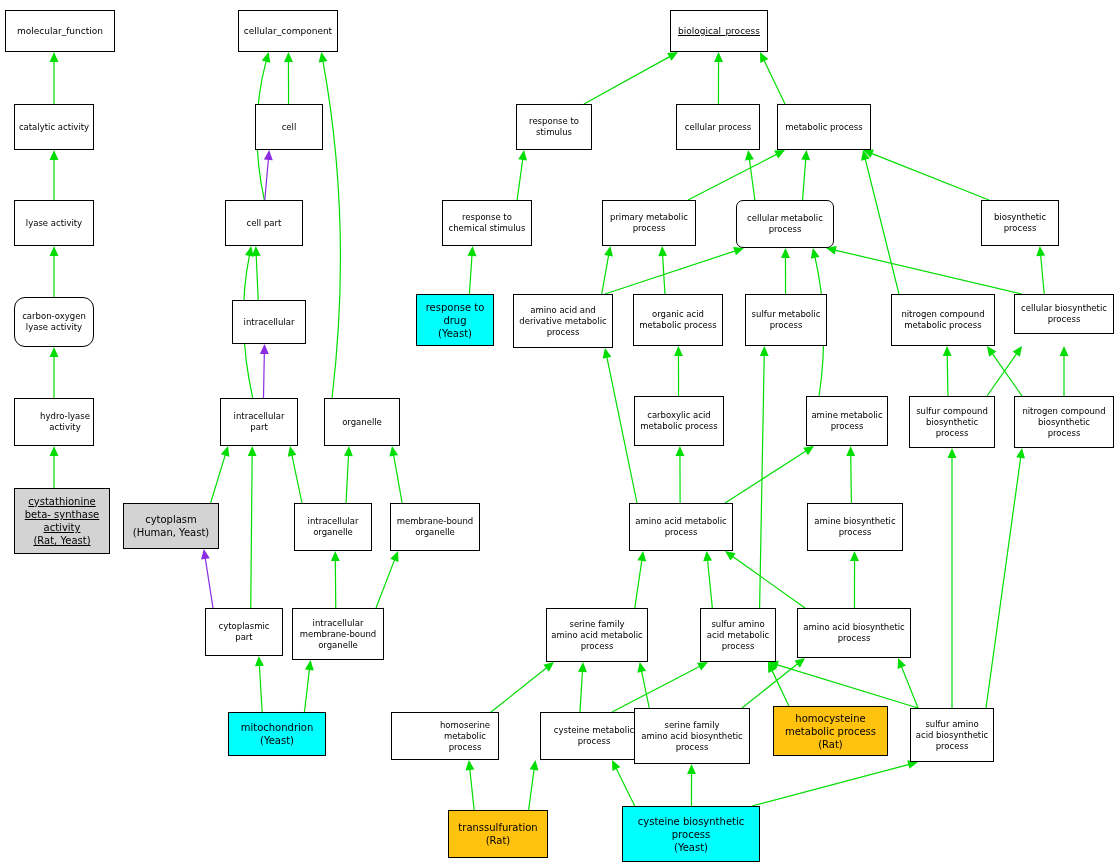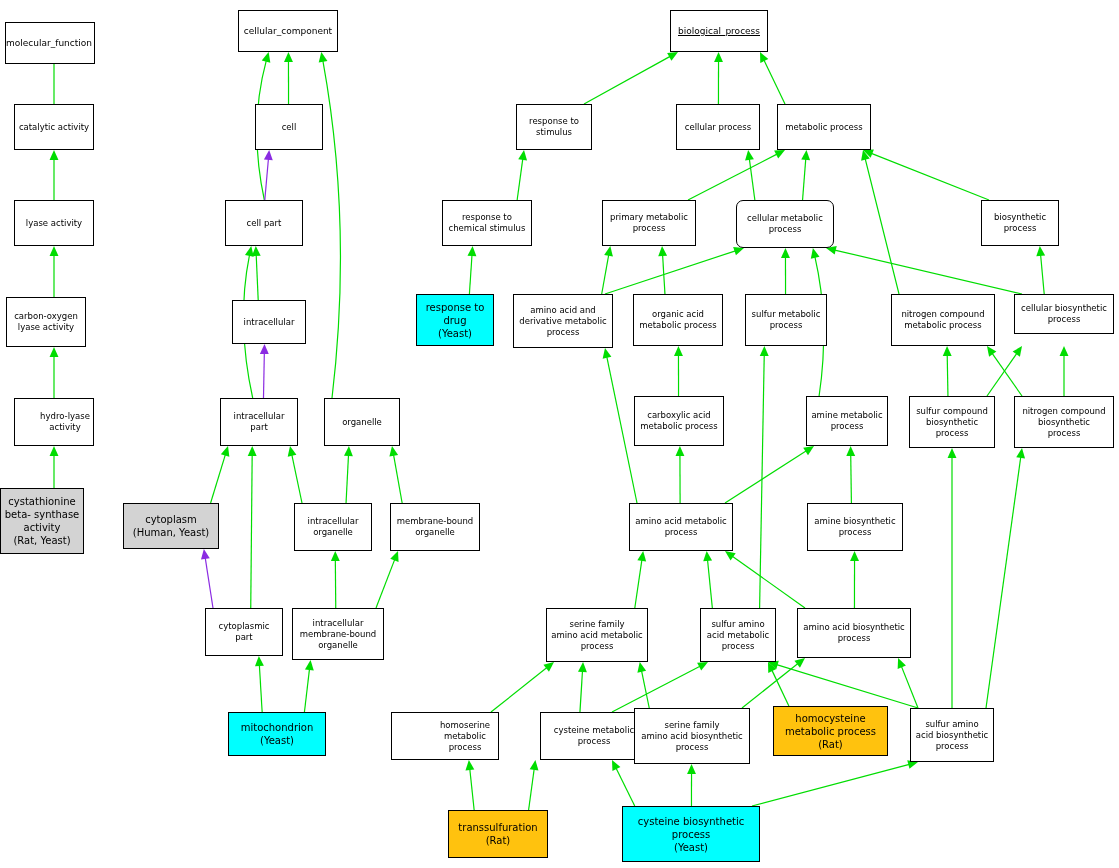--- a/index.html
+++ b/index.html
@@ -151,38 +151,38 @@
       <polygon points="468.85,760 474.328967996416,769.4460208391814 465.47309303258413,770.3847435853476" fill="#00dd00"></polygon>
       <path d="M528.6,810 Q532,785 534.187164908922,768.9179050814555" stroke="#00dd00" stroke-width="1.2" fill="none"></path>
       <polygon points="535.4,760 538.468450486035,770.4800291800525 529.6441950063431,769.2799304348144" fill="#00dd00"></polygon>
       <path d="M634.75,806 Q623.375,783 615.989808908206,768.0673059242847" stroke="#00dd00" stroke-width="1.2" fill="none"></path>
       <polygon points="612,760 620.4115288307947,766.9636615891864 612.4289401108549,770.9115723148087" fill="#00dd00"></polygon>
       <path d="M691.45,806 Q691.5,785 691.5285714893097,772.9999744899044" stroke="#00dd00" stroke-width="1.2" fill="none"></path>
       <polygon points="691.55,764 695.97899128115,773.9815047077832 687.0735282285355,773.9603012243246" fill="#00dd00"></polygon>
       <path d="M752,806 Q835,784 909.3004160198991,764.3059138260509" stroke="#00dd00" stroke-width="1.2" fill="none"></path>
       <polygon points="918,762 909.5027434126393,768.858792203337 907.2210446807769,760.2505651694925" fill="#00dd00"></polygon>
     </svg>
-<div class="node root" style="left: 5px; top: 22px; width: 90px; height: 42px; justify-content: flex-end;">
+<div class="node root" style="left: 5px; top: 10px; width: 110px; height: 42px;">
       <span class="lbl">molecular_function</span>
     </div>
     <div class="node plain" style="left: 14px; top: 104px; width: 80px; height: 46px;">
       <span class="lbl">catalytic activity</span>
     </div>
     <div class="node plain" style="left: 14px; top: 200px; width: 80px; height: 46px;">
       <span class="lbl">lyase activity</span>
     </div>
-    <div class="node plain" style="left: 6px; top: 297px; width: 80px; height: 50px;">
+    <div class="node plain" style="left: 14px; top: 297px; width: 80px; height: 50px; border-radius: 11px;">
       <span class="lbl">carbon-oxygen
 lyase activity</span>
     </div>
     <div class="node plain" style="left: 14px; top: 398px; width: 80px; height: 48px; padding-left: 22px;">
       <span class="lbl">hydro-lyase
 activity</span>
     </div>
-    <div class="node gray hl" style="left: 0; top: 488px; width: 84px; height: 66px;">
+    <div class="node gray hl" style="left: 14px; top: 488px; width: 96px; height: 66px; text-decoration: underline;">
       <span class="lbl">cystathionine
 beta- synthase
 activity
 (Rat, Yeast)</span>
     </div>
     <div class="node root" style="left: 238px; top: 10px; width: 100px; height: 42px;">
       <span class="lbl">cellular_component</span>
     </div>
     <div class="node plain" style="left: 255px; top: 104px; width: 68px; height: 46px;">
       <span class="lbl">cell</span>

